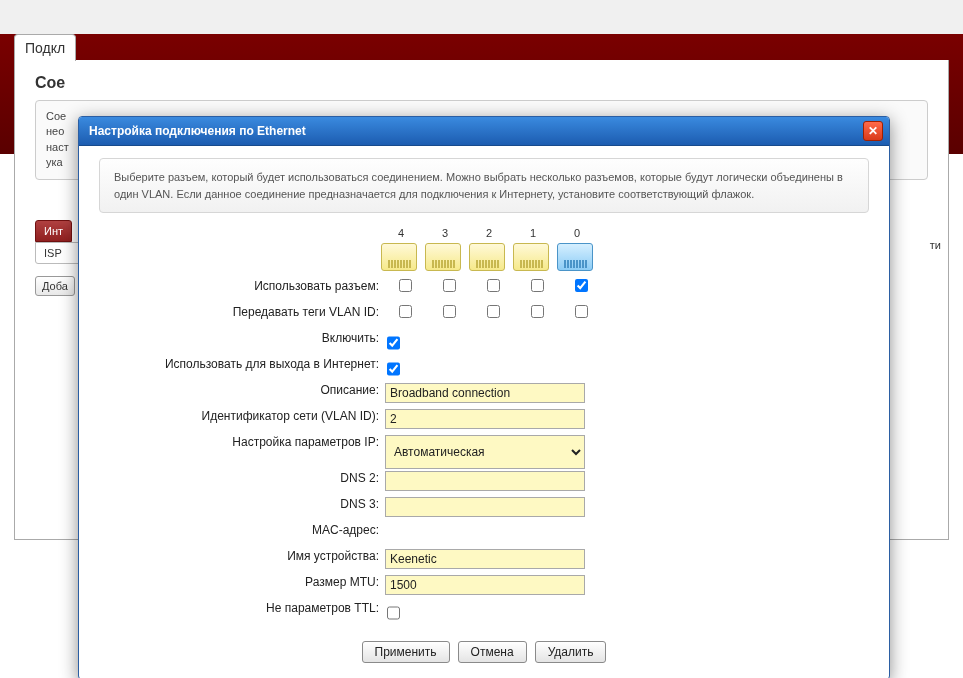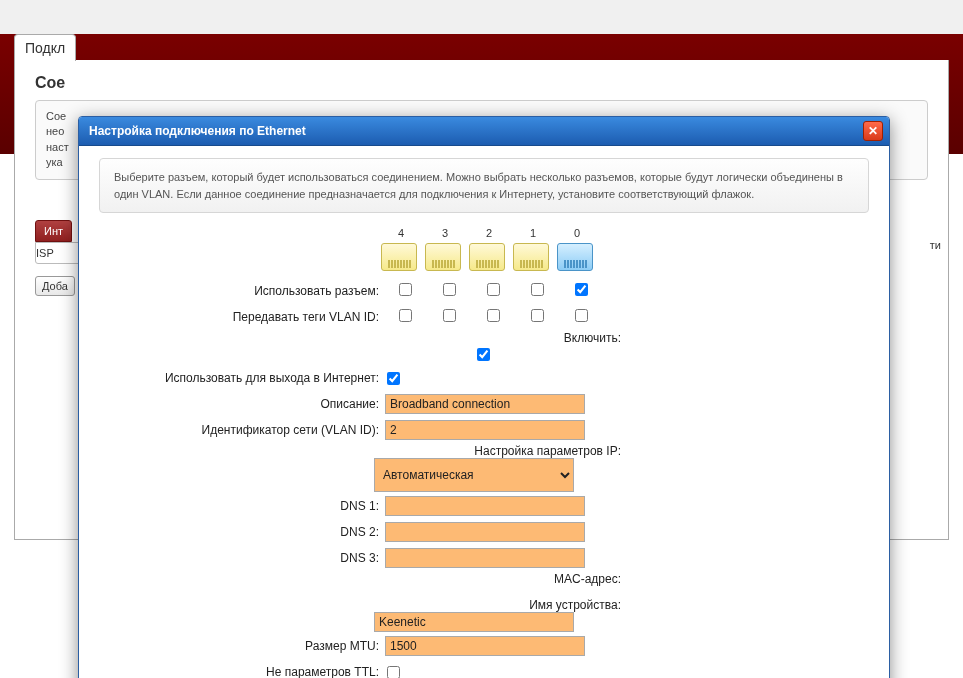--- a/index.html
+++ b/index.html
@@ -101,21 +101,21 @@
     background: linear-gradient(#b04040,#902020);
     color:#fff;
     font-size:11px;
     padding:4px 8px;
     border:1px solid #701010;
     border-radius:3px 3px 0 0;
   }
   .bg-isp {
     border:1px solid #bbb;
     display:inline-block;
-    padding:4px 0;
+    padding:4px 8px;
     font-size:11px;
     background:#fff;
     border-radius:0 0 3px 3px;
     color:#333;
     width: 50px;
   }
   .bg-add-btn {
     margin-top:12px;
     display:inline-block;
     font-size:11px;
@@ -233,25 +233,24 @@
   .port-pins span {
     width: 2px;
     height: 8px;
   }
   .port-yellow .port-pins span { background:#c8b850; }
   .port-blue .port-pins span { background:#4a94c8; }
 
   
   .form-row {
     display: flex;
-    align-items: center;
     min-height: 24px;
     margin: 2px 0;
   }
-  .form-row.gap-above { margin-top: 0; flex-direction: column; }
+  .form-row.gap-above { margin-top: 0; }
   .form-label {
     width: 280px;
     text-align: right;
     padding-right: 6px;
     font-size: 12px;
     color: #222;
   }
   .cb-cells {
     display: flex;
     gap: 4px;
@@ -266,21 +265,21 @@
   .form-control-wrap {
     width: 220px;
   }
   input[type=text].fld, select.fld {
     width: 200px;
     box-sizing: border-box;
     height: 20px;
     font-size: 12px;
     padding: 1px 4px;
     border: 1px solid #a9a9a9;
-    background: #fdba74;
+    background: #fef9c3;
     color: #222;
   }
   select.fld {
     height: 34px;
   }
   .single-cb { margin-left: 2px; }
 
   
   .modal-footer {
     display: flex;
@@ -454,24 +453,20 @@
 
       <div class="form-row gap-above">
         <span class="form-label">Настройка параметров IP:</span>
         <div class="form-control-wrap">
           <select class="fld">
             <option>Автоматическая</option>
           </select>
         </div>
       </div>
       <div class="form-row">
-        <span class="form-label">DNS 1:</span>
-        <div class="form-control-wrap"><input type="text" class="fld" value="" style=""></div>
-      </div>
-      <div class="form-row">
         <span class="form-label">DNS 2:</span>
         <div class="form-control-wrap"><input type="text" class="fld" value="" style=""></div>
       </div>
       <div class="form-row">
         <span class="form-label">DNS 3:</span>
         <div class="form-control-wrap"><input type="text" class="fld" value="" style=""></div>
       </div>
 
       <div class="form-row gap-above">
         <span class="form-label">MAC-адрес:</span>

